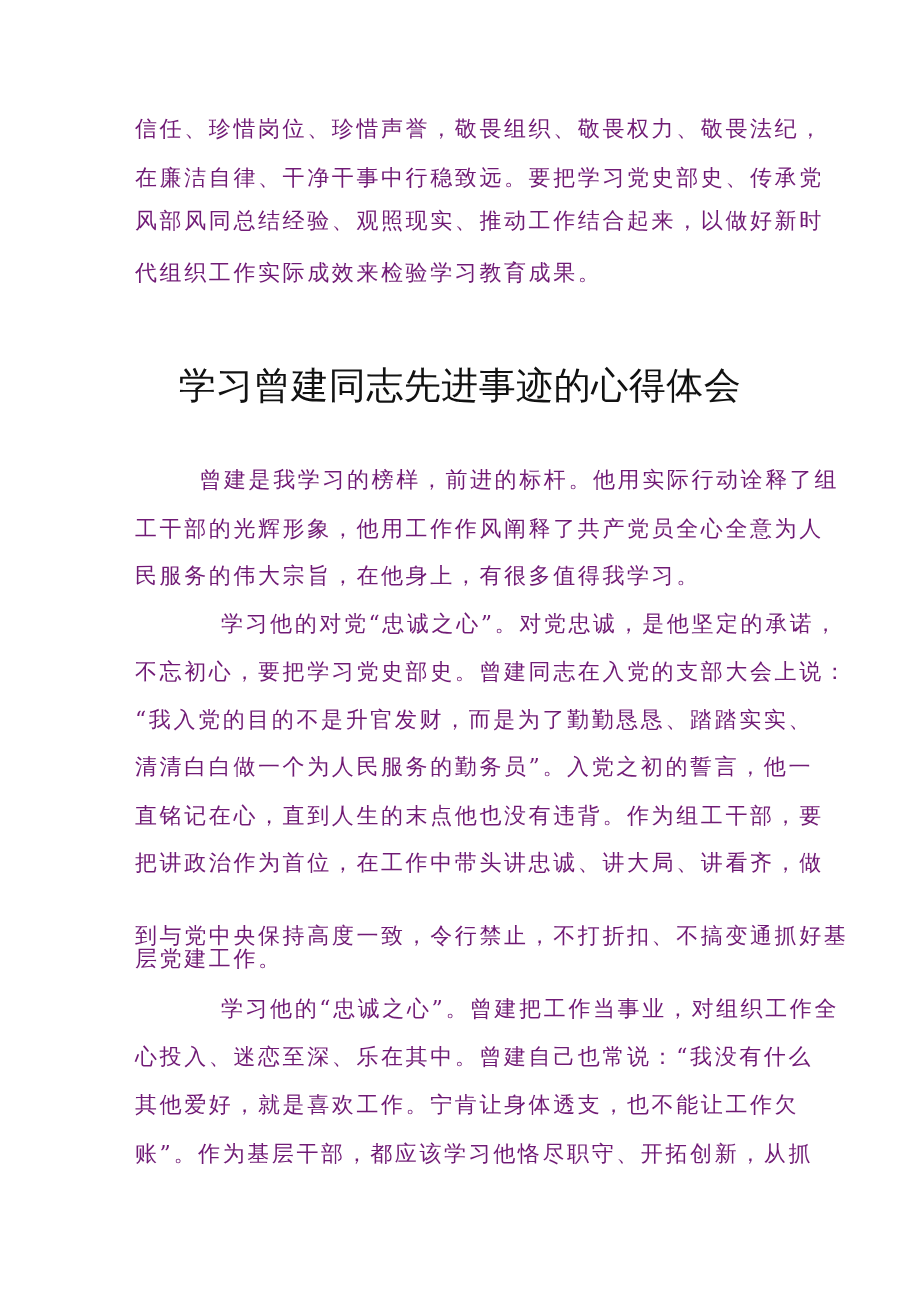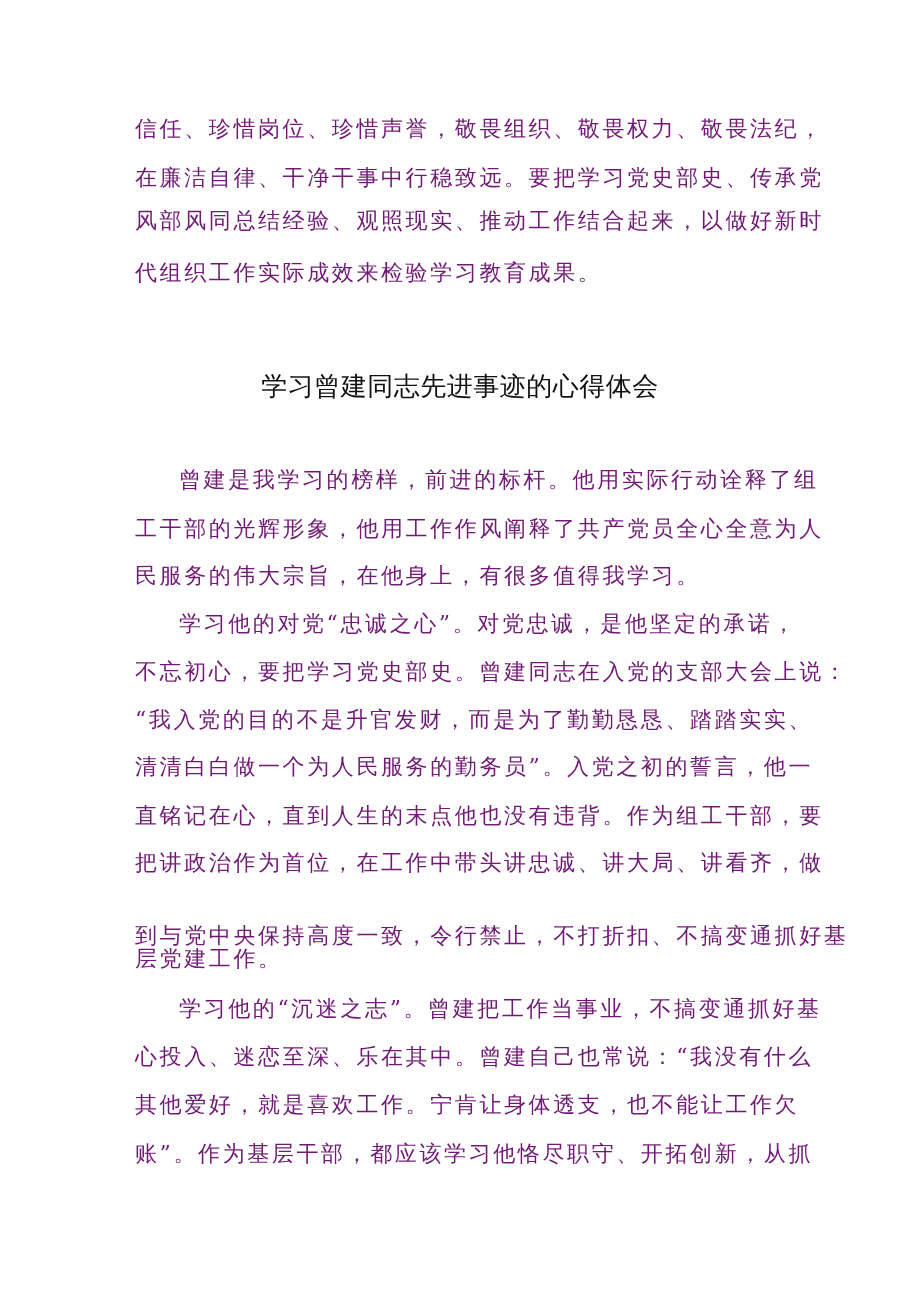--- a/index.html
+++ b/index.html
@@ -9,28 +9,28 @@
     position: absolute;
     left: 135px;
     width: 660px;
     font-family: "DejaVu Serif", "Liberation Serif", serif;
     font-size: 22px;
     color: #701a75;
     white-space: nowrap;
     letter-spacing: 2.6px;
     line-height: 30px;
   }
-  .indent { left: 179px; }
+  .indent { left: 179px; text-align: right; }
   .title {
     position: absolute;
     left: 0; width: 920px;
     top: 366px;
     text-align: center;
     font-family: "DejaVu Sans", "Liberation Sans", sans-serif;
-    font-size: 26px;
+    font-size: 37px;
     color: #111111;
     letter-spacing: 0.5px;
     line-height: 40px;
   }
 </style>
 </head>
 <body>
 
 <div class="page">
 
@@ -47,18 +47,18 @@
 
   <div class="line indent" style="top:609px;">学习他的对党“忠诚之心”。对党忠诚，是他坚定的承诺，</div>
   <div class="line" style="top:657px;">不忘初心，要把学习党史部史。曾建同志在入党的支部大会上说：</div>
   <div class="line" style="top:705px;">“我入党的目的不是升官发财，而是为了勤勤恳恳、踏踏实实、</div>
   <div class="line" style="top:752px;">清清白白做一个为人民服务的勤务员”。入党之初的誓言，他一</div>
   <div class="line" style="top:801px;">直铭记在心，直到人生的末点他也没有违背。作为组工干部，要</div>
   <div class="line" style="top:848px;">把讲政治作为首位，在工作中带头讲忠诚、讲大局、讲看齐，做</div>
   <div class="line" style="top:896px;margin-top:25px;">到与党中央保持高度一致，令行禁止，不打折扣、不搞变通抓好基</div>
   <div class="line" style="top:944px;">层党建工作。</div>
 
-  <div class="line indent" style="top:994px;">学习他的“沉迷之志”。曾建把工作当事业，不搞变通抓好基</div>
+  <div class="line indent" style="top:994px;">学习他的“忠诚之心”。曾建把工作当事业，对组织工作全</div>
   <div class="line" style="top:1042px;">心投入、迷恋至深、乐在其中。曾建自己也常说：“我没有什么</div>
   <div class="line" style="top:1090px;">其他爱好，就是喜欢工作。宁肯让身体透支，也不能让工作欠</div>
   <div class="line" style="top:1139px;">账”。作为基层干部，都应该学习他恪尽职守、开拓创新，从抓</div>
 
 </div>
 
 </body></html>

